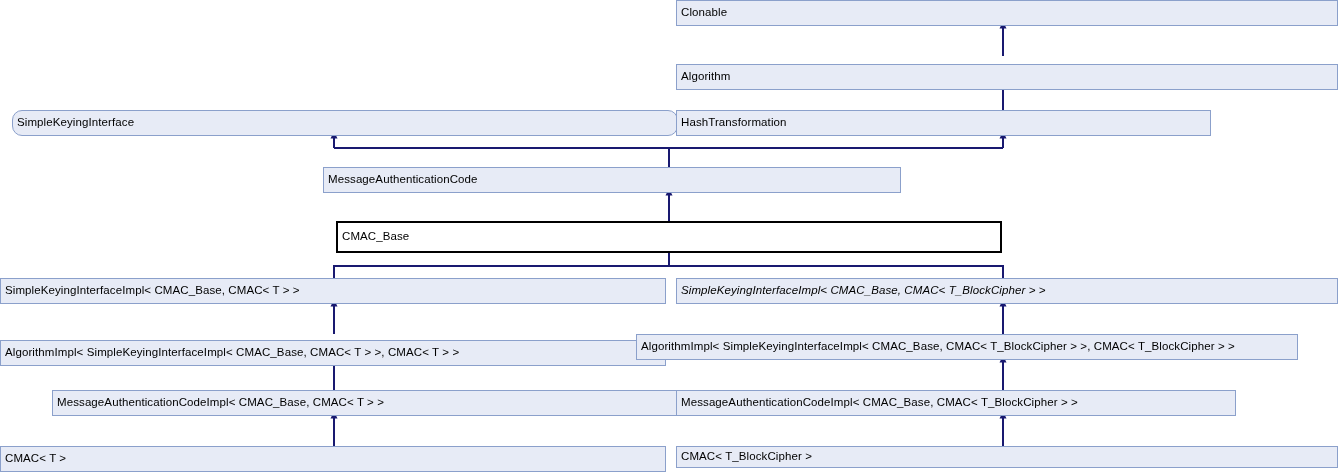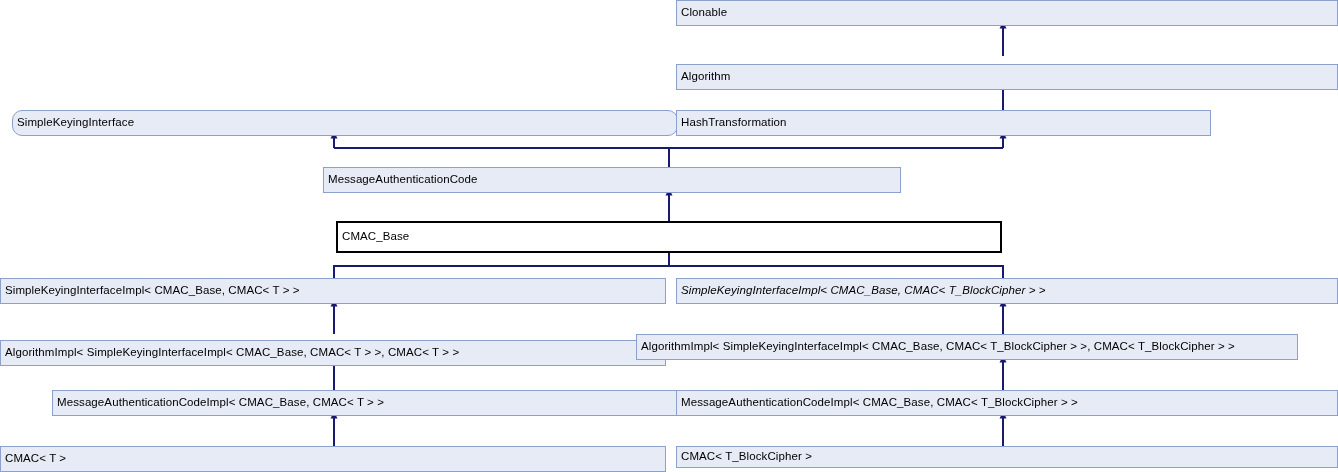--- a/index.html
+++ b/index.html
@@ -115,21 +115,21 @@
       </div>
       <div class="node" style="left: 0px; top: 334px; width: 666px; height: 26px; margin-top: 6px;">
         <span class="node-label">AlgorithmImpl&lt; SimpleKeyingInterfaceImpl&lt; CMAC_Base, CMAC&lt; T &gt; &gt;, CMAC&lt; T &gt; &gt;</span>
       </div>
       <div class="node" style="left: 636px; top: 334px; width: 662px; height: 26px;">
         <span class="node-label">AlgorithmImpl&lt; SimpleKeyingInterfaceImpl&lt; CMAC_Base, CMAC&lt; T_BlockCipher &gt; &gt;, CMAC&lt; T_BlockCipher &gt; &gt;</span>
       </div>
       <div class="node" style="left: 8px; top: 390px; width: 666px; height: 26px; margin-left: 44px;">
         <span class="node-label">MessageAuthenticationCodeImpl&lt; CMAC_Base, CMAC&lt; T &gt; &gt;</span>
       </div>
-      <div class="node" style="left: 676px; top: 390px; width: 662px; height: 26px;">
+      <div class="node" style="left: 676px; top: 390px; width: 560px; height: 26px;">
         <span class="node-label">MessageAuthenticationCodeImpl&lt; CMAC_Base, CMAC&lt; T_BlockCipher &gt; &gt;</span>
       </div>
       <div class="node" style="left: 0px; top: 446px; width: 666px; height: 26px;">
         <span class="node-label">CMAC&lt; T &gt;</span>
       </div>
       <div class="node" style="left: 676px; top: 446px; width: 662px; height: 22px;">
         <span class="node-label">CMAC&lt; T_BlockCipher &gt;</span>
       </div>
     </div>
 

